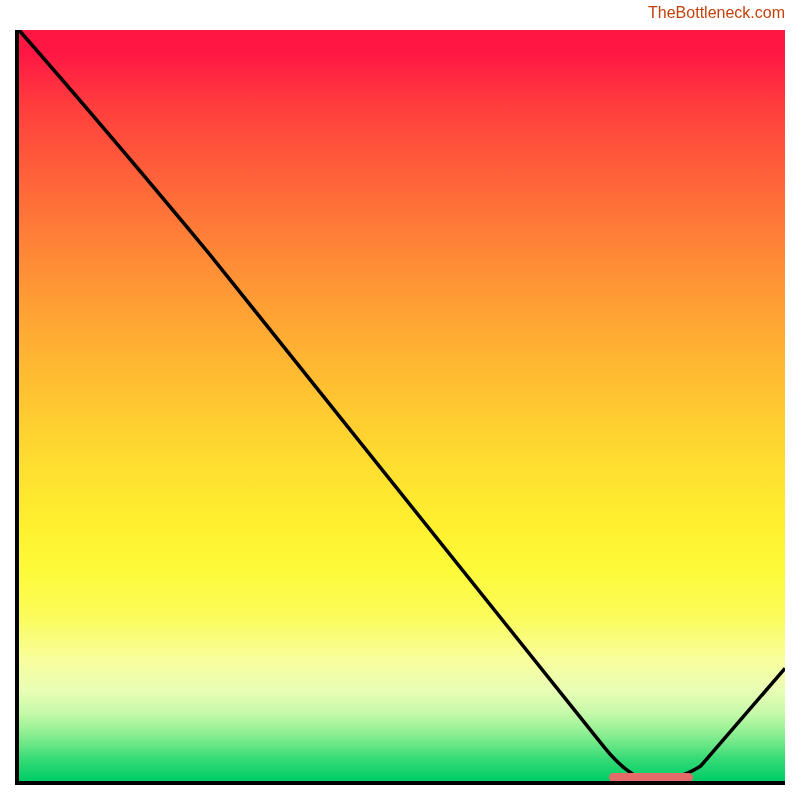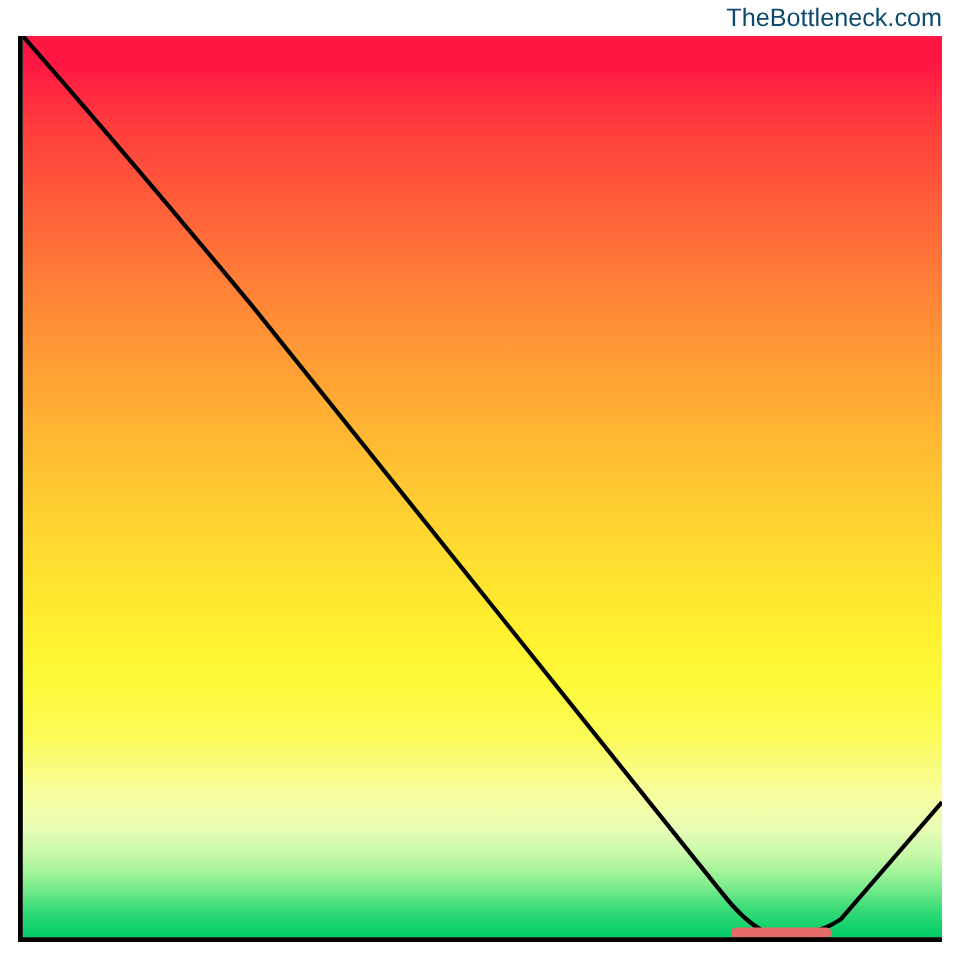--- a/index.html
+++ b/index.html
@@ -11,22 +11,22 @@
       width: 800px;
       height: 800px;
       background: #fff;
       position: relative;
     }
     .watermark {
       position: absolute;
       top: 4px;
       right: 15px;
       font-family: Arial, sans-serif;
-      font-size: 21px;
-      color: #0c4a6e;
+      font-size: 16px;
+      color: #c2410c;
     }
     .chart-frame {
       position: absolute;
       top: 30px;
       left: 15px;
       width: 770px;
       height: 755px;
       border: 4px solid #000;
       border-top: none;
       border-right: none;

